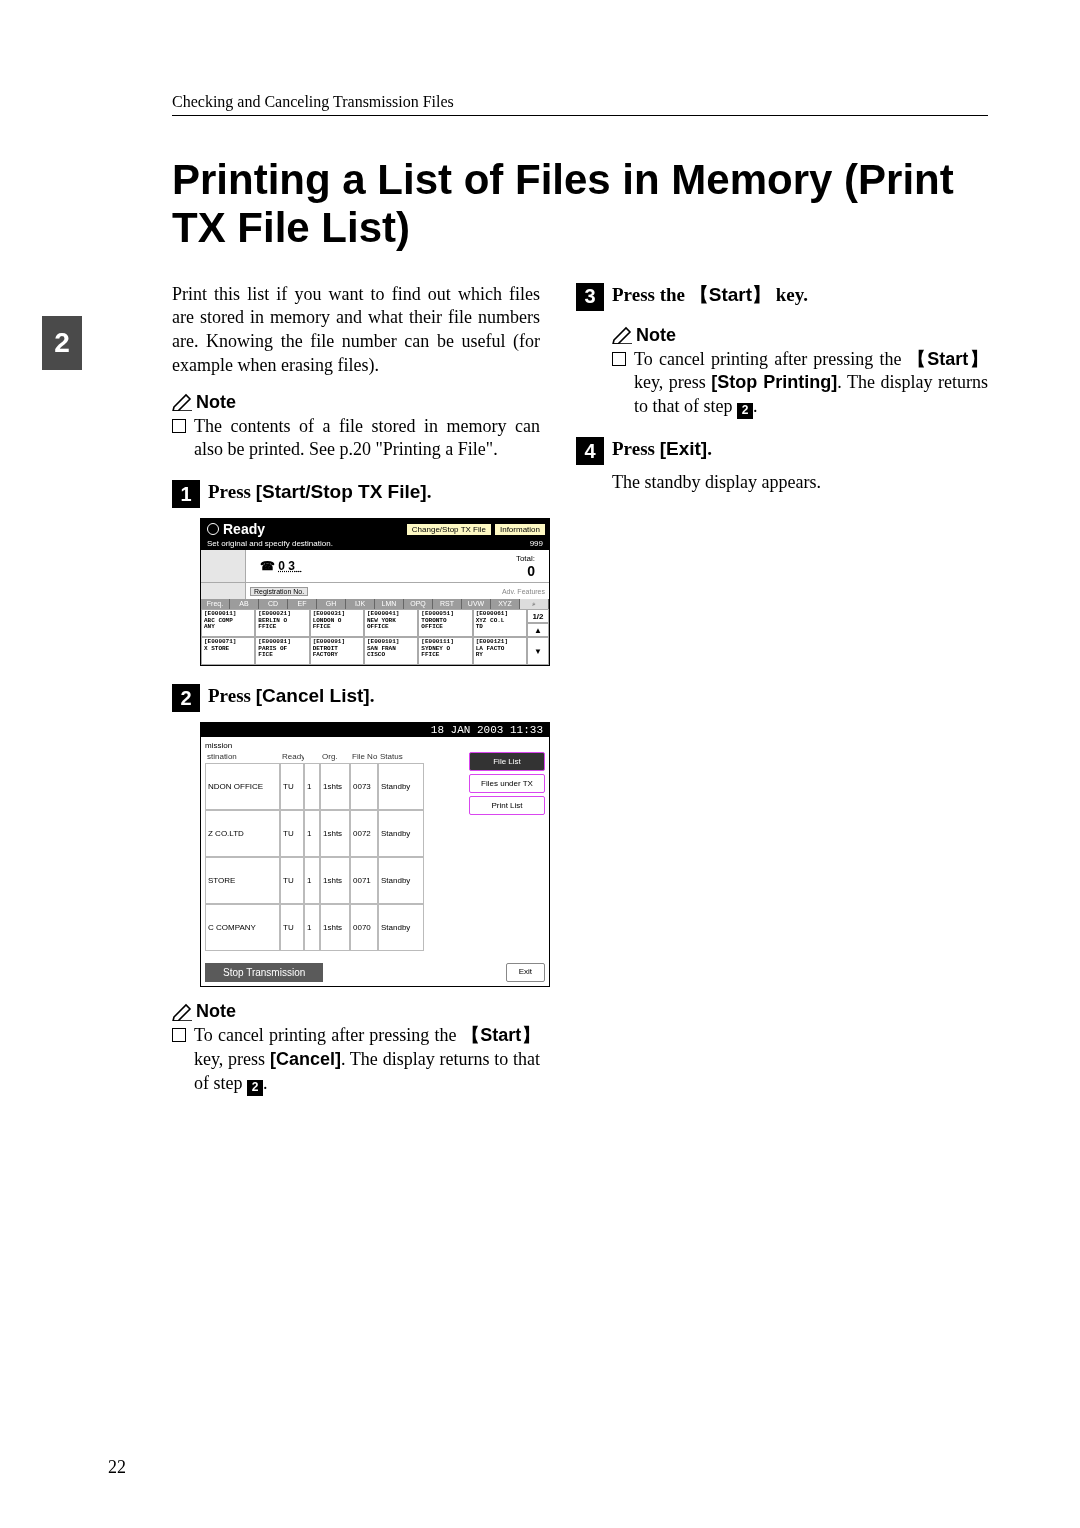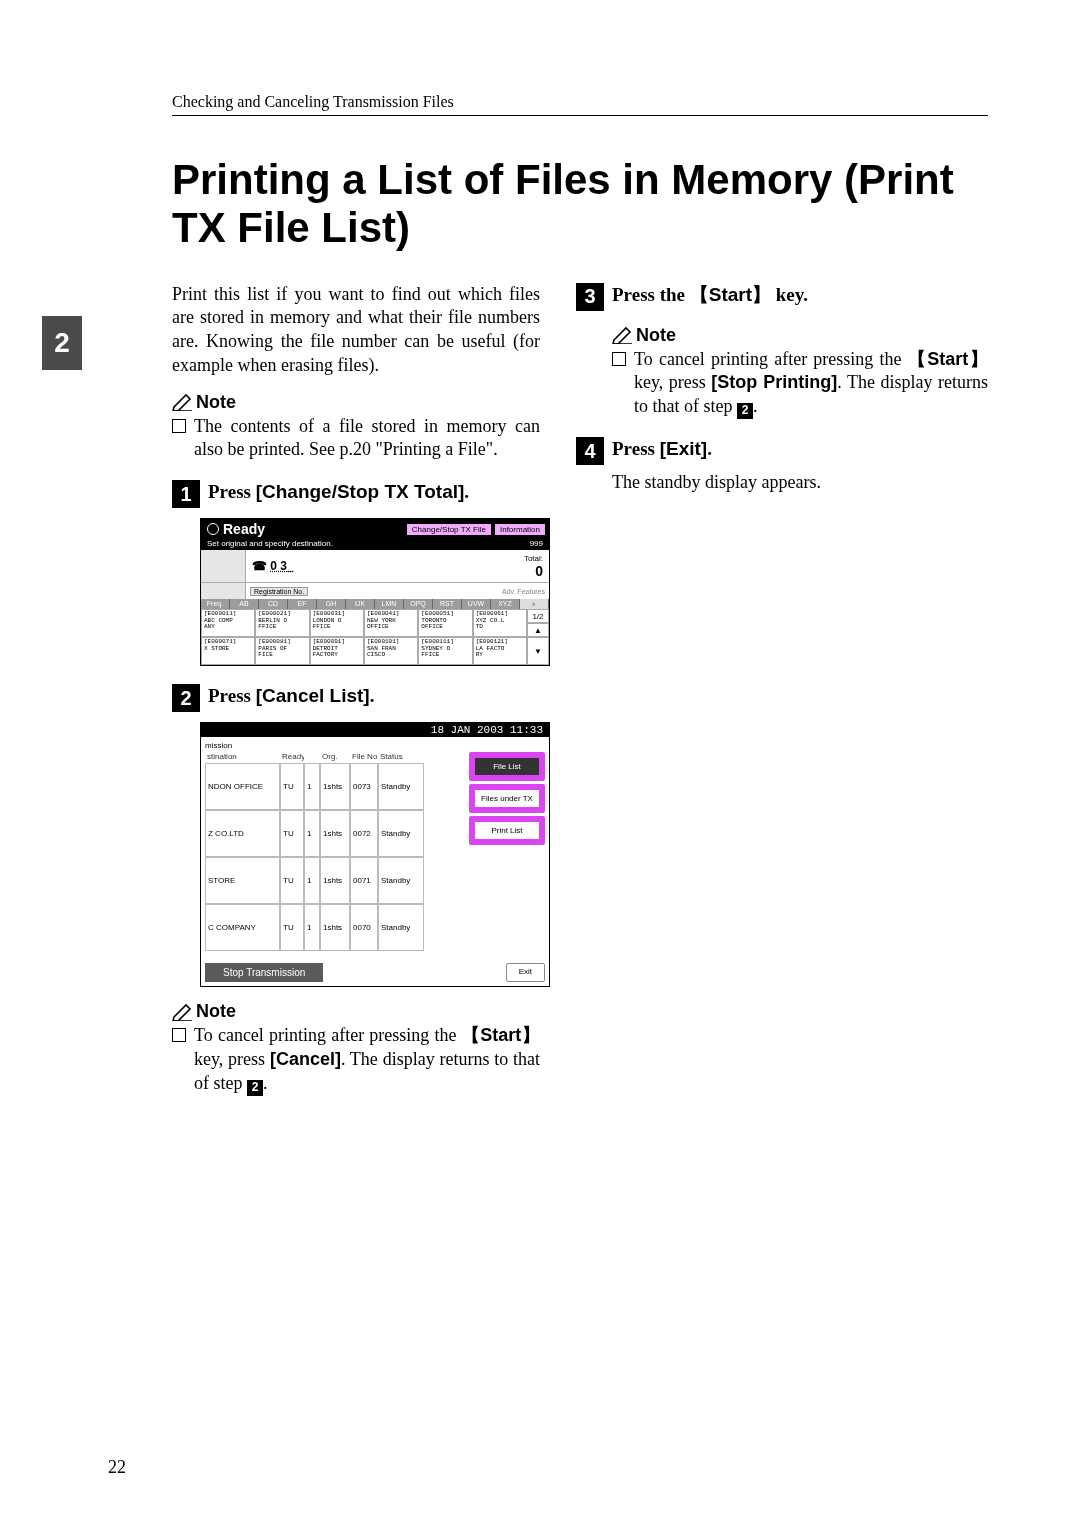--- a/index.html
+++ b/index.html
@@ -129,47 +129,47 @@
   width: 350px;
   font-family: Arial, Helvetica, sans-serif;
   font-size: 9px;
   background: #fff;
 }
 
 .ss1-top { display: flex; background: #000; color: #fff; align-items: center; }
 .ss1-ready { font-size: 14px; font-weight: bold; padding: 2px 6px; display: flex; align-items: center; gap: 4px; }
 .ss1-ready::before { content: ""; width: 10px; height: 10px; border-radius: 50%; border: 1.5px solid #fff; display: inline-block; }
 .ss1-top-right { margin-left: auto; display: flex; gap: 4px; padding: 2px 4px; }
-.ss1-tbtn { background: #f0abfc; color: #000; padding: 1px 5px; font-size: 8px; }
+.ss1-tbtn { background: #fef9c3; color: #000; padding: 1px 5px; font-size: 8px; }
 .ss1-sub { background:#000; color:#fff; font-size:8px; padding: 0 6px 2px; }
 .ss1-row1 { display: flex; border-bottom: 1px solid #aaa; }
 .ss1-ls { width: 45px; background: #e6e6e6; border-right: 1px solid #aaa; height: 32px; }
-.ss1-tel { flex: 1; padding: 2px 6px; display: flex; justify-content: space-between; align-items: center; }
+.ss1-tel { flex: 1; padding: 2px 14px; display: flex; justify-content: space-between; align-items: center; }
 .ss1-tel .total { font-size: 8px; text-align: right; }
 .ss1-total-num { font-size: 14px; font-weight: bold; text-align: right; }
 .ss1-row2 { display: flex; }
 .ss1-row2 .ss1-ls { height: 16px; }
 .ss1-reg { flex: 1; display: flex; align-items: center; gap: 6px; padding: 0 4px; height: 16px; }
 .ss1-reg .rbtn { background: #e6e6e6; padding: 0 3px; font-size: 7px; border: 1px solid #999; }
 .ss1-reg .adv { font-size: 7px; color: #888; margin-left: auto; }
 .ss1-alpha { display: flex; background: #9c9c9c; }
 .ss1-alpha .cell { flex: 1; text-align: center; font-size: 7px; color: #fff; padding: 1px 0; border-right: 1px solid #666; }
 .ss1-alpha .cell:last-child { background:#ddd; color:#333; }
-.ss1-grid { display: grid; grid-template-columns: repeat(6, 1fr) 22px; }
+.ss1-grid { display: grid; grid-template-columns: repeat(6, 1fr) 22px; font-weight: bold; }
 .ss1-tile { border: 1px solid #aaa; padding: 1px 2px; font-size: 6px; line-height: 1.1; height: 28px; overflow: hidden; font-family: "Courier New", monospace; }
 .ss1-side { display: flex; flex-direction: column; }
 .ss1-sbtn { border: 1px solid #aaa; flex: 1; display: flex; align-items: center; justify-content: center; font-size: 8px; }
 
 .ss2-top { background: #000; color: #fff; text-align: right; font-size: 11px; padding: 1px 6px; font-family: "Courier New", monospace; }
 .ss2-body { padding: 4px; }
 .ss2-mission { font-size: 8px; margin-bottom: 2px; }
 .ss2-table { display: flex; gap: 12px; }
 .ss2-rows { flex: 1; }
 .ss2-side { width: 82px; padding-left: 6px; }
-.ss2-btn { border: 6px solid #d946ef; text-align: center; font-size: 8px; padding: 4px 0; margin-bottom: 3px; border-radius: 2px; }
+.ss2-btn { border: 1px solid #d946ef; text-align: center; font-size: 8px; padding: 4px 0; margin-bottom: 3px; border-radius: 2px; }
 .ss2-btn.sel { background: #333; color: #fff; }
 .ss2-hdr, .ss2-row { display: grid; grid-template-columns: 75px 24px 16px 30px 28px 46px; font-size: 8px; }
 .ss2-hdr { color: #333; }
 .ss2-hdr div, .ss2-row div { border: 1px solid #bbb; padding: 18px 2px; overflow: hidden; white-space: nowrap; }
 .ss2-hdr div { border: none; padding: 0 2px 2px; }
 .ss2-bottom { display: flex; margin-top: 12px; }
 .ss2-stop { background: #5a5a5a; color: #fff; font-size: 10px; padding: 4px 18px; }
 .ss2-exit { margin-left: auto; border: 1px solid #888; font-size: 8px; padding: 3px 12px; border-radius: 2px; }
 .page-num {
   position: absolute;
@@ -214,21 +214,21 @@
         <span>Note</span>
       </div>
       <div class="note-item">
         <span class="box"></span>
         <span style="text-align:justify;">The contents of a file stored in memory can also be printed. See p.20 "Printing a File".</span>
       </div>
 
       <div class="step">
         <span class="step-num">1</span>
         <span class="step-text">
-          <span>Press </span><span class="boldsans">[Change/Stop TX Total]</span><span>.</span>
+          <span>Press </span><span class="boldsans">[Start/Stop TX File]</span><span>.</span>
         </span>
       </div>
 
       <div class="screenshot">
         <div class="ss1-top">
           <div class="ss1-ready">Ready</div>
           <div class="ss1-top-right">
             <div class="ss1-tbtn">Change/Stop TX File</div>
             <div class="ss1-tbtn">Information</div>
           </div>

